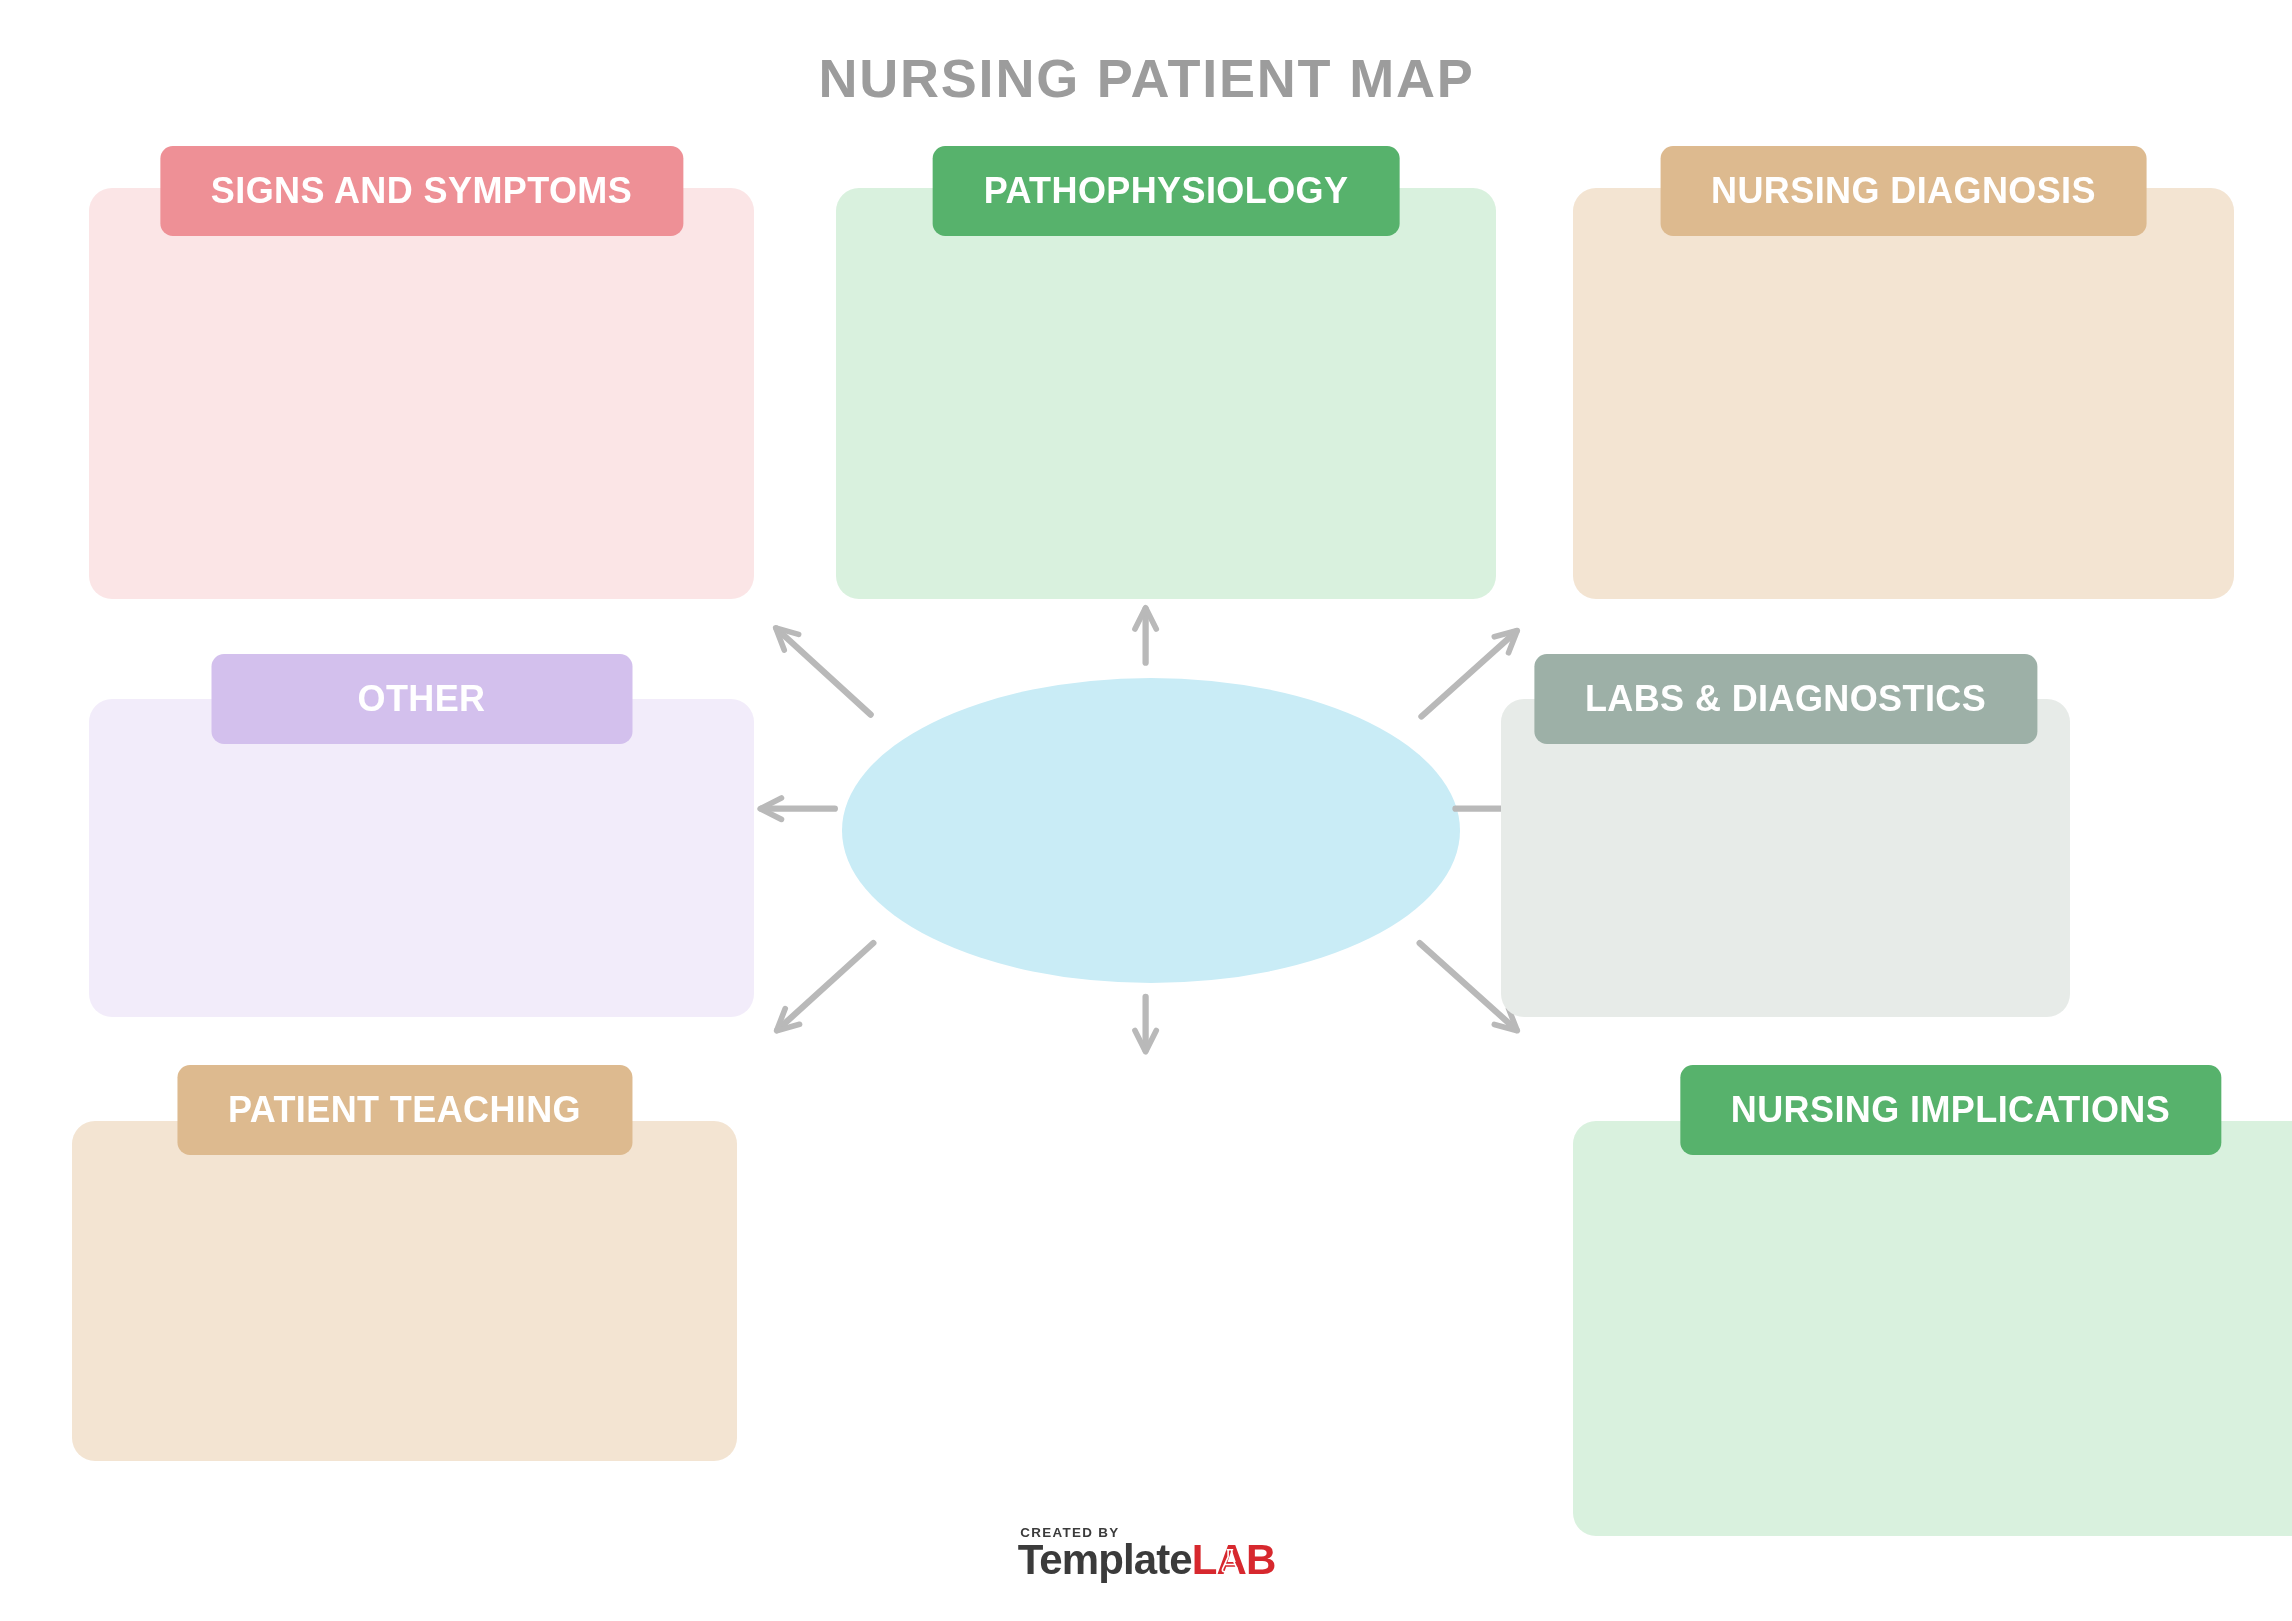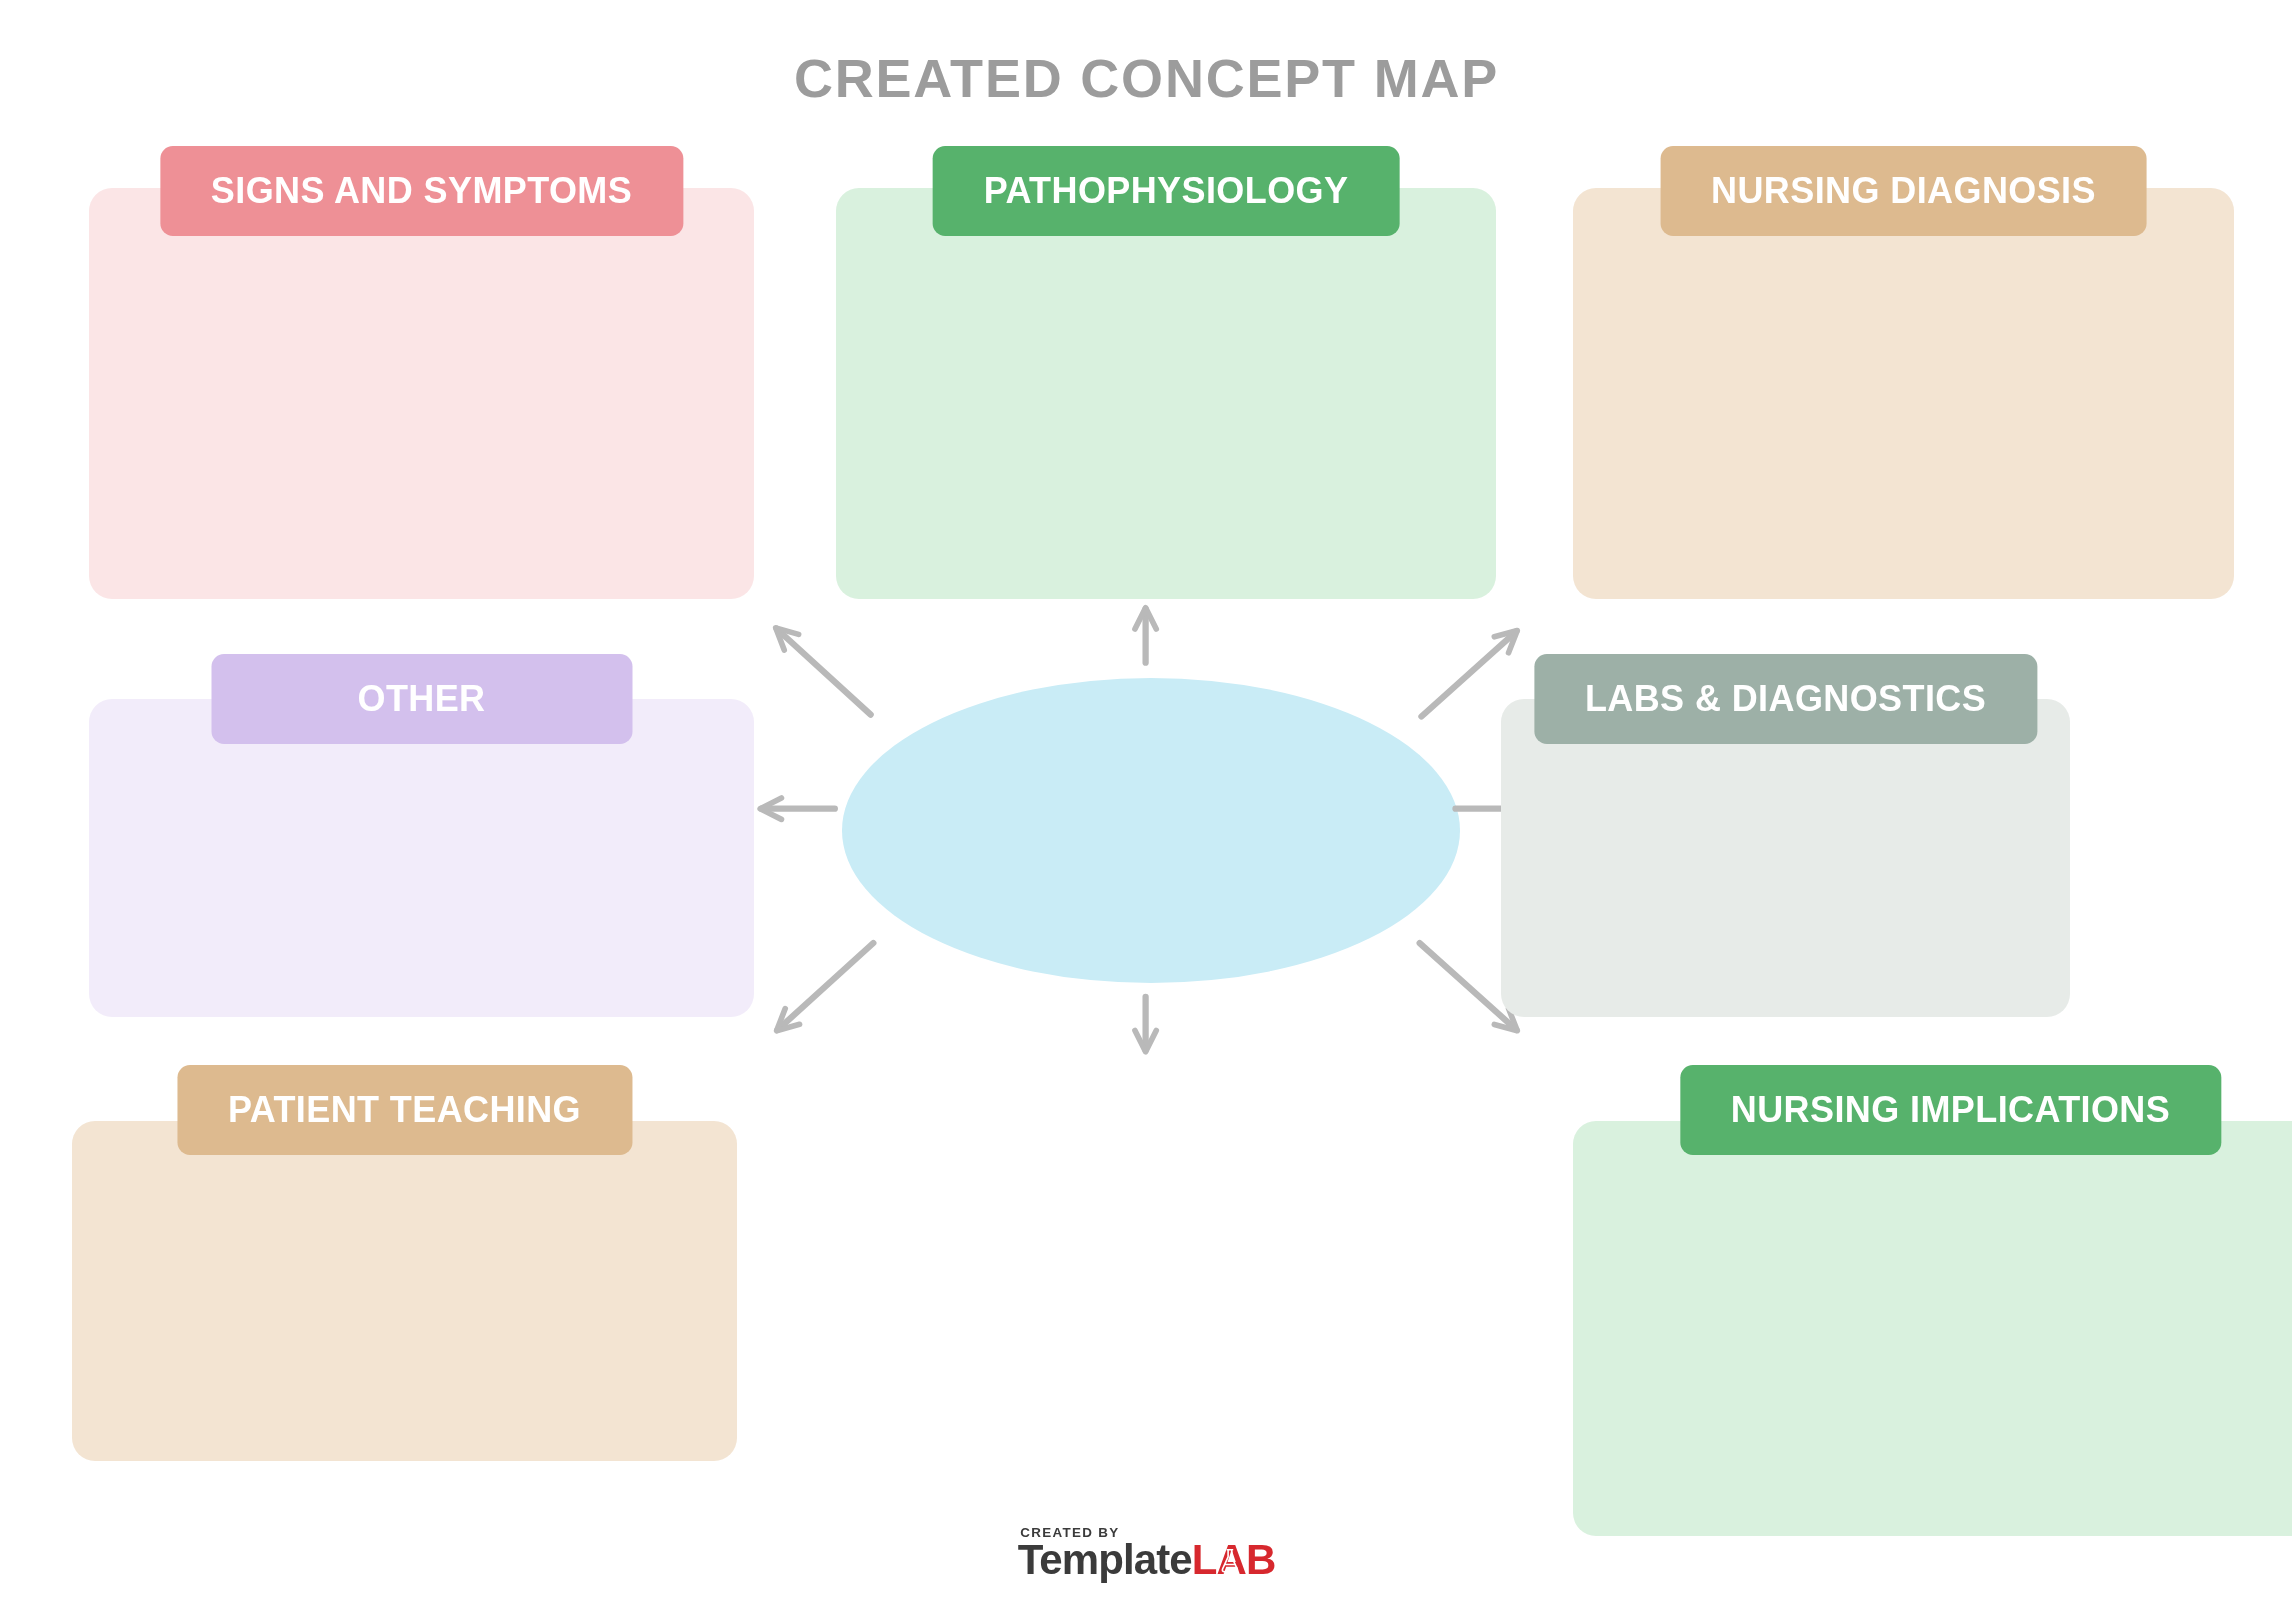--- a/index.html
+++ b/index.html
@@ -81,21 +81,21 @@
   .brand-template { color: var(--logo-dark, #3b3b3b); }
   .brand-lab { color: var(--logo-red, #d7282e); position: relative; display: inline-block; }
   .flask-icon { position: absolute; left: 27px; top: 7.2px; pointer-events: none; }
   .flask-icon path { fill: none; stroke: #ffffff; stroke-width: 1.8; stroke-linecap: round; stroke-linejoin: round; }
 </style>
 </head>
 <body>
 
 <div class="canvas">
 
-  <div class="page-title">CREATED CONCEPT MAP</div>
+  <div class="page-title">NURSING PATIENT MAP</div>
 
   <div class="card r-top top-left">
     <div class="card-body" style="background-color: rgb(251, 229, 230);"></div>
     <div class="card-header" style="background-color: rgb(238, 144, 150);">
       <span>SIGNS AND SYMPTOMS</span>
     </div>
   </div>
 
   <div class="card r-top top-center">
     <div class="card-body" style="background-color: rgb(217, 241, 222);"></div>

